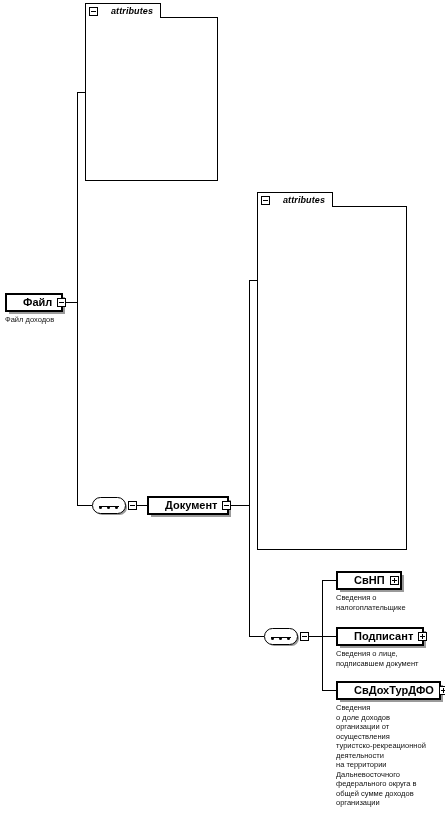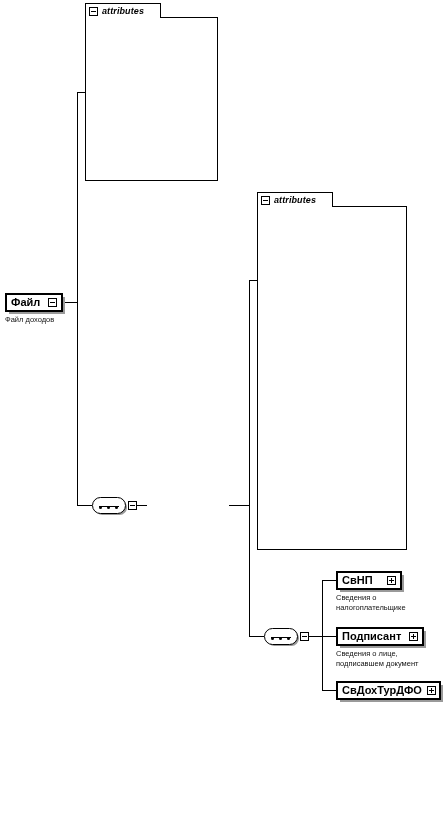--- a/index.html
+++ b/index.html
@@ -45,21 +45,21 @@
     align-items: center;
     padding: 0 6px 0 3px;
     box-sizing: border-box;
     z-index: 3;
   }
   .attr-tab .tab-label {
     font-style: italic;
     font-weight: bold;
     font-size: 9px;
     color: #000;
-    margin-left: 4px;
+    margin-left: 13px;
     letter-spacing: .1px;
   }
   .attr-body {
     position: absolute;
     left: 0;
     border: 1px solid #000;
     background: #fff;
     box-sizing: border-box;
     z-index: 1;
   }
@@ -105,21 +105,21 @@
     box-sizing: border-box;
   }
   .node-box {
     position: relative;
     border: 2px solid #000;
     background: #ffffff;
     height: 19px;
     display: flex;
     align-items: center;
     box-sizing: border-box;
-    padding: 0 4px;
+    padding: 0 16px;
     box-shadow: 3px 3px 0 -1px #9a9a9a;
   }
   .node-box .node-label {
     font-size: 11px;
     font-weight: bold;
     color: #000;
     white-space: nowrap;
     line-height: 1;
   }
   .node-box .toggle-holder {
@@ -306,20 +306,26 @@
     <div class="seq-shape"></div>
     <div class="seq-dots">
       <span class="dot d1"></span>
         <span class="dot d2"></span>
         <span class="dot d3"></span>
     </div>
     <span class="toggle seq-toggle"></span>
   </div>
 
   <div class="node" style="left:147px; top:496px; width:110px;">
+    <div class="node-box" style="width:82px; justify-content:space-between;">
+      <span class="node-label">Документ</span>
+      <span class="toggle-holder">
+        <span class="toggle"></span>
+      </span>
+    </div>
   </div>
 
   <div class="seq" style="left:264px; top:628px;">
     <div class="seq-shape"></div>
     <div class="seq-dots">
       <span class="dot d1"></span>
         <span class="dot d2"></span>
         <span class="dot d3"></span>
     </div>
     <span class="toggle seq-toggle"></span>
@@ -345,15 +351,26 @@
     <div class="node-desc" style="width:102px;">Сведения о лице, подписавшем документ</div>
   </div>
 
   <div class="node" style="left:336px; top:681px; width:108px;">
     <div class="node-box" style="width:105px; justify-content:space-between;">
       <span class="node-label">СвДохТурДФО</span>
       <span class="toggle-holder">
         <span class="toggle plus"></span>
       </span>
     </div>
+    <div class="node-desc" style="width:108px;">Сведения
+о доле доходов
+организации от
+осуществления
+туристско-рекреационной
+деятельности
+на территории
+Дальневосточного
+федерального округа в
+общей сумме доходов
+организации</div>
   </div>
 
 </div>
 
 </body></html>

